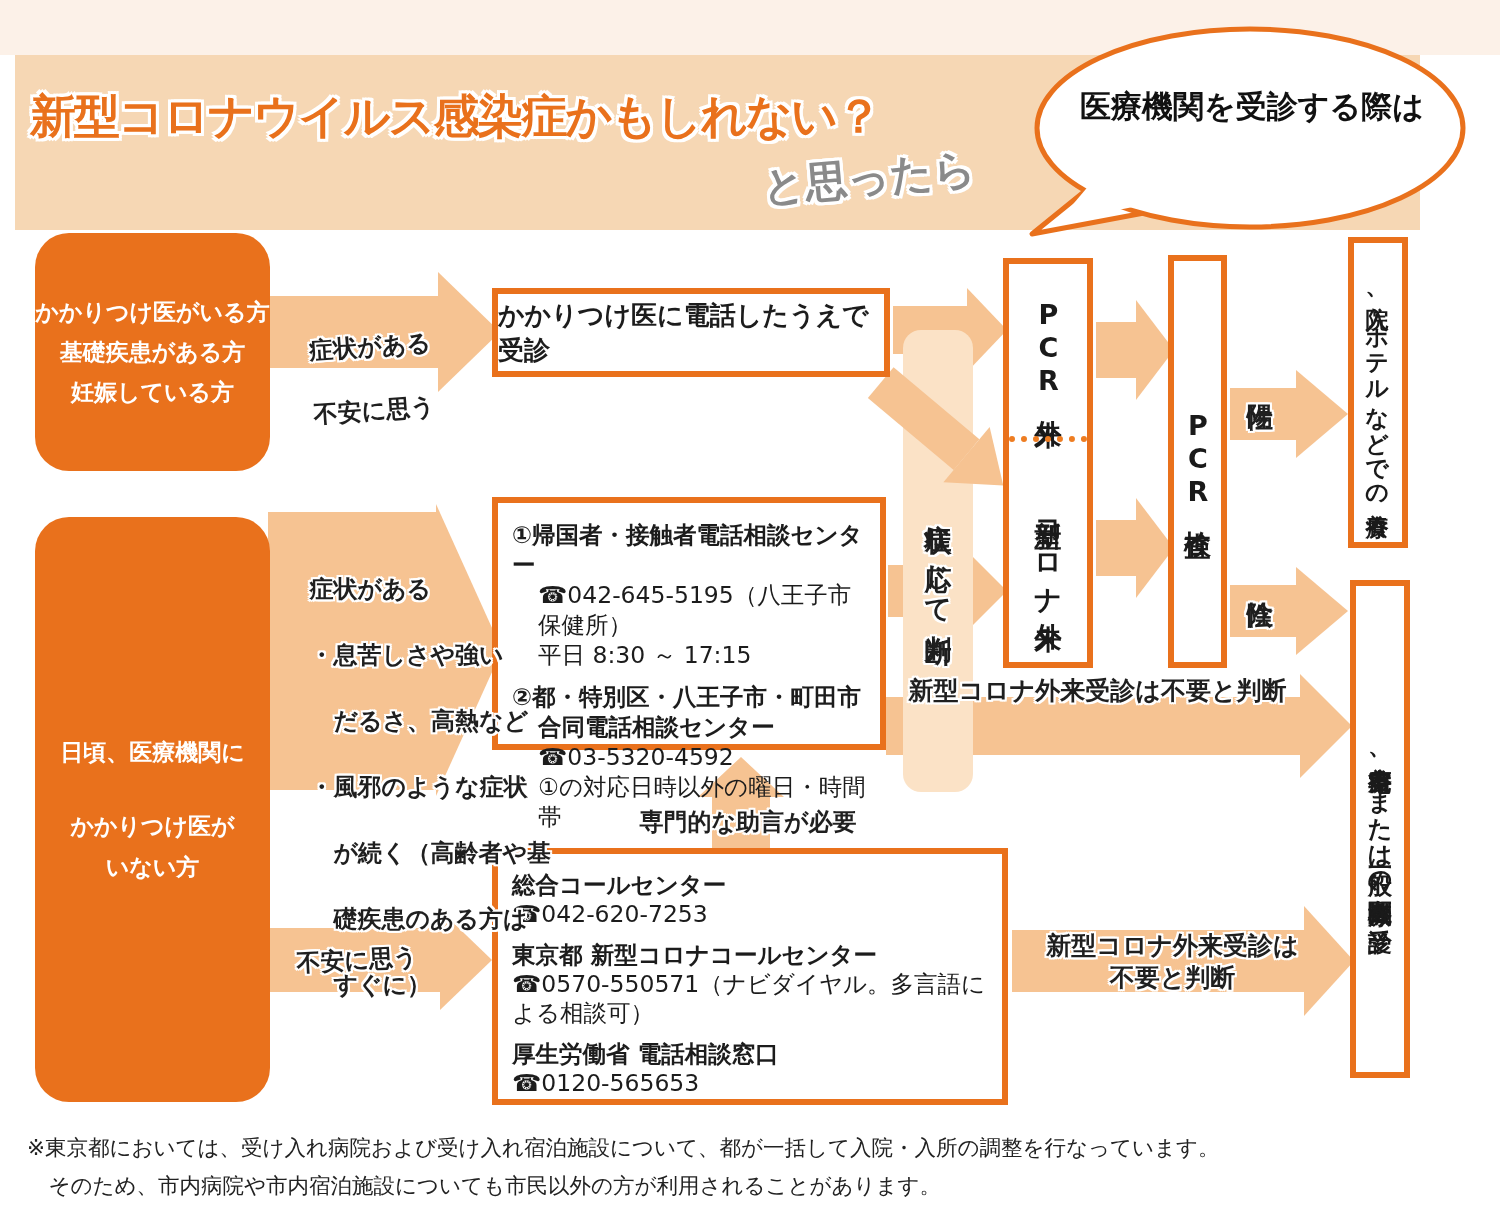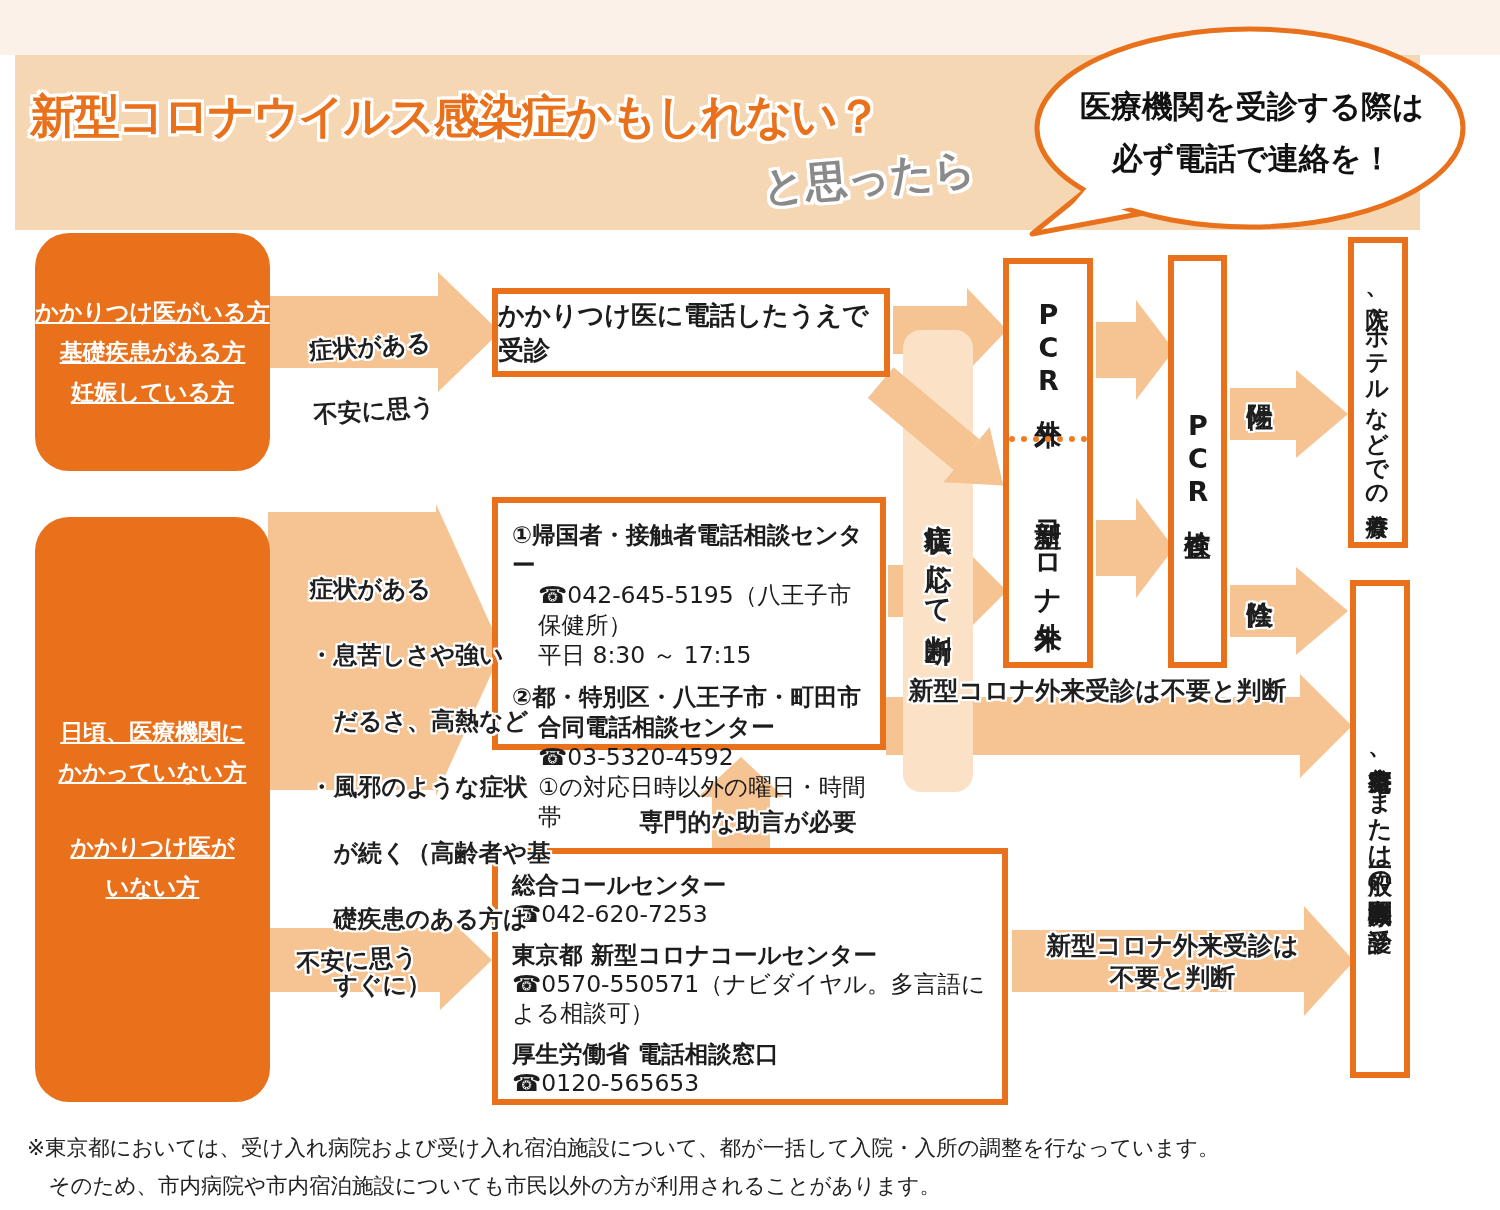--- a/index.html
+++ b/index.html
@@ -17,21 +17,21 @@
   }
   .sub-title{
     position:absolute;left:762px;top:150px;font-size:42px;font-weight:bold;color:#8a8a8a;
     transform:rotate(-5deg);white-space:nowrap;z-index:3;
     text-shadow:-3px -3px 0 #fff,3px -3px 0 #fff,-3px 3px 0 #fff,3px 3px 0 #fff,0 -3px 0 #fff,0 3px 0 #fff,-3px 0 0 #fff,3px 0 0 #fff;
   }
   .bubble-svg{position:absolute;left:1010px;top:22px;z-index:5;}
   .bubble-line{position:absolute;left:1047px;width:410px;text-align:center;font-size:31px;font-weight:bold;color:#111;z-index:6;white-space:nowrap;}
   
   .obox{position:absolute;background:#e9711c;border-radius:34px;color:#fff;font-weight:bold;
-        display:flex;flex-direction:column;justify-content:center;align-items:center;text-align:center;z-index:4;text-decoration:underline;}
+        display:flex;flex-direction:column;justify-content:center;align-items:center;text-align:center;z-index:4;}
   .wbox{position:absolute;background:#fff;border:6px solid #e9711c;box-sizing:border-box;z-index:4;}
   .shaft{position:absolute;background:#f6c392;z-index:1;}
   .head{position:absolute;width:0;height:0;border-style:solid;border-color:transparent;z-index:1;}
   .head.r{border-left-color:#f6c392;}
   .head.u{border-bottom-color:#f6c392;}
   .judge-band{position:absolute;left:903px;top:330px;width:70px;height:462px;background:#fbe2c6;border-radius:18px;z-index:2;
         display:flex;justify-content:center;align-items:center;}
   .diag{position:absolute;left:862px;top:398px;width:160px;height:72px;transform:rotate(40deg);z-index:3;}
   .diag .shaft{left:0;top:16px;width:112px;height:40px;}
   .diag .head{left:112px;top:0;border-width:36px 0 36px 48px;border-left-color:#f6c392;}
@@ -59,30 +59,28 @@
   <div class="header-band"></div>
   <div class="main-title">新型コロナウイルス感染症かもしれない？</div>
   <div class="sub-title">と思ったら</div>
 
   <svg class="bubble-svg" width="470" height="220">
     <polygon points="80,165 22,212 150,188" fill="#ffffff" stroke="#e9711c" stroke-width="5" stroke-linejoin="round"></polygon>
     <ellipse cx="240" cy="106" rx="213" ry="99" fill="#ffffff" stroke="#e9711c" stroke-width="5"></ellipse>
     <polygon points="92,148 48,200 148,180" fill="#ffffff"></polygon>
   </svg>
   <div class="bubble-line" style="top:86px;">医療機関を受診する際は</div>
-  <div class="bubble-line" style="top:138px;">必ず電話で連絡を！</div>
 
   <div class="obox" style="left:35px;top:233px;width:235px;height:238px;font-size:23px;line-height:1.75;">
     <span>かかりつけ医がいる方</span>
     <span>基礎疾患がある方</span>
     <span>妊娠している方</span>
   </div>
   <div class="obox" style="left:35px;top:517px;width:235px;height:585px;font-size:23px;line-height:1.75;">
     <span>日頃、医療機関に</span>
-    <span>かかっていない方</span>
     <span style="height:34px;"></span>
     <span>かかりつけ医が</span>
     <span>いない方</span>
   </div>
 
   <div class="shaft" style="left:268px;top:296px;width:170px;height:72px;"></div>
   <div class="head r" style="left:438px;top:272px;border-width:60px 0 60px 62px;"></div>
   <div class="olabel center" style="left:278px;top:300px;width:150px;font-size:24px;line-height:32px;transform:rotate(-4deg);">
     <span>症状がある</span><br>
     <span>不安に思う</span>

